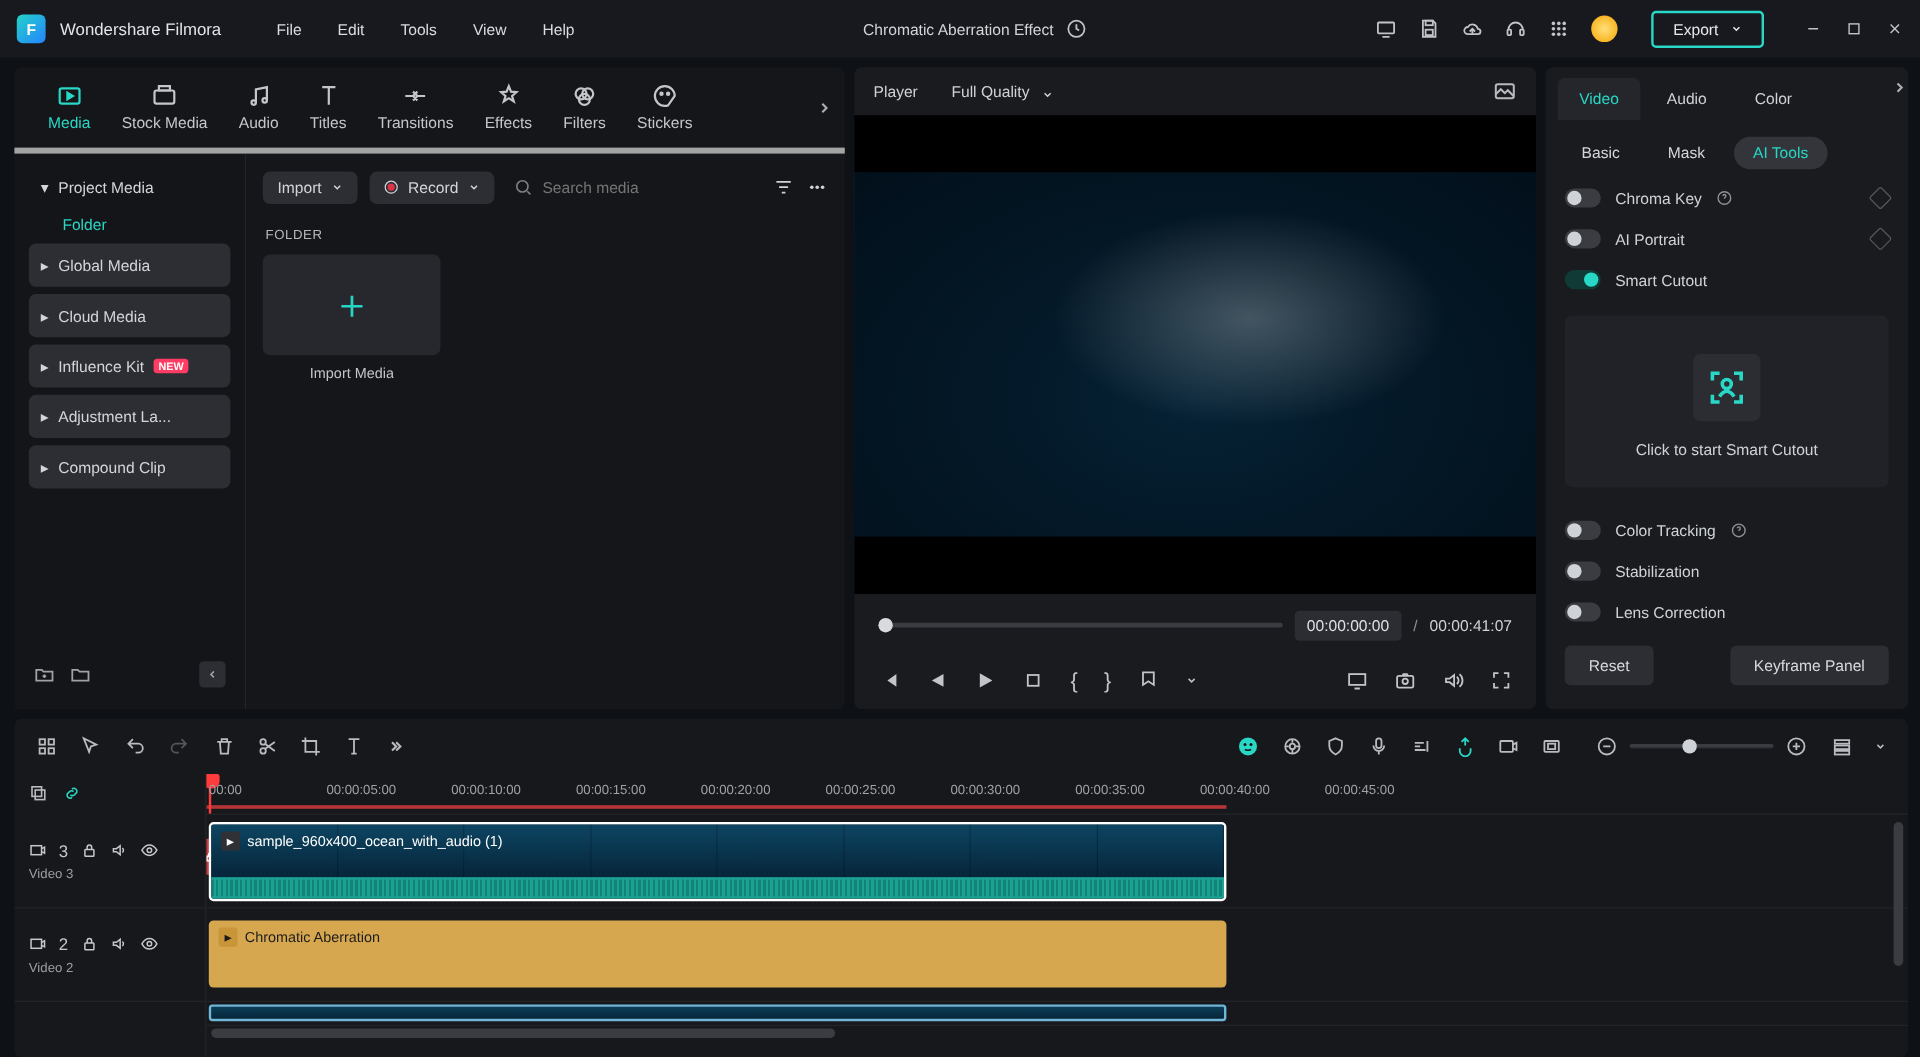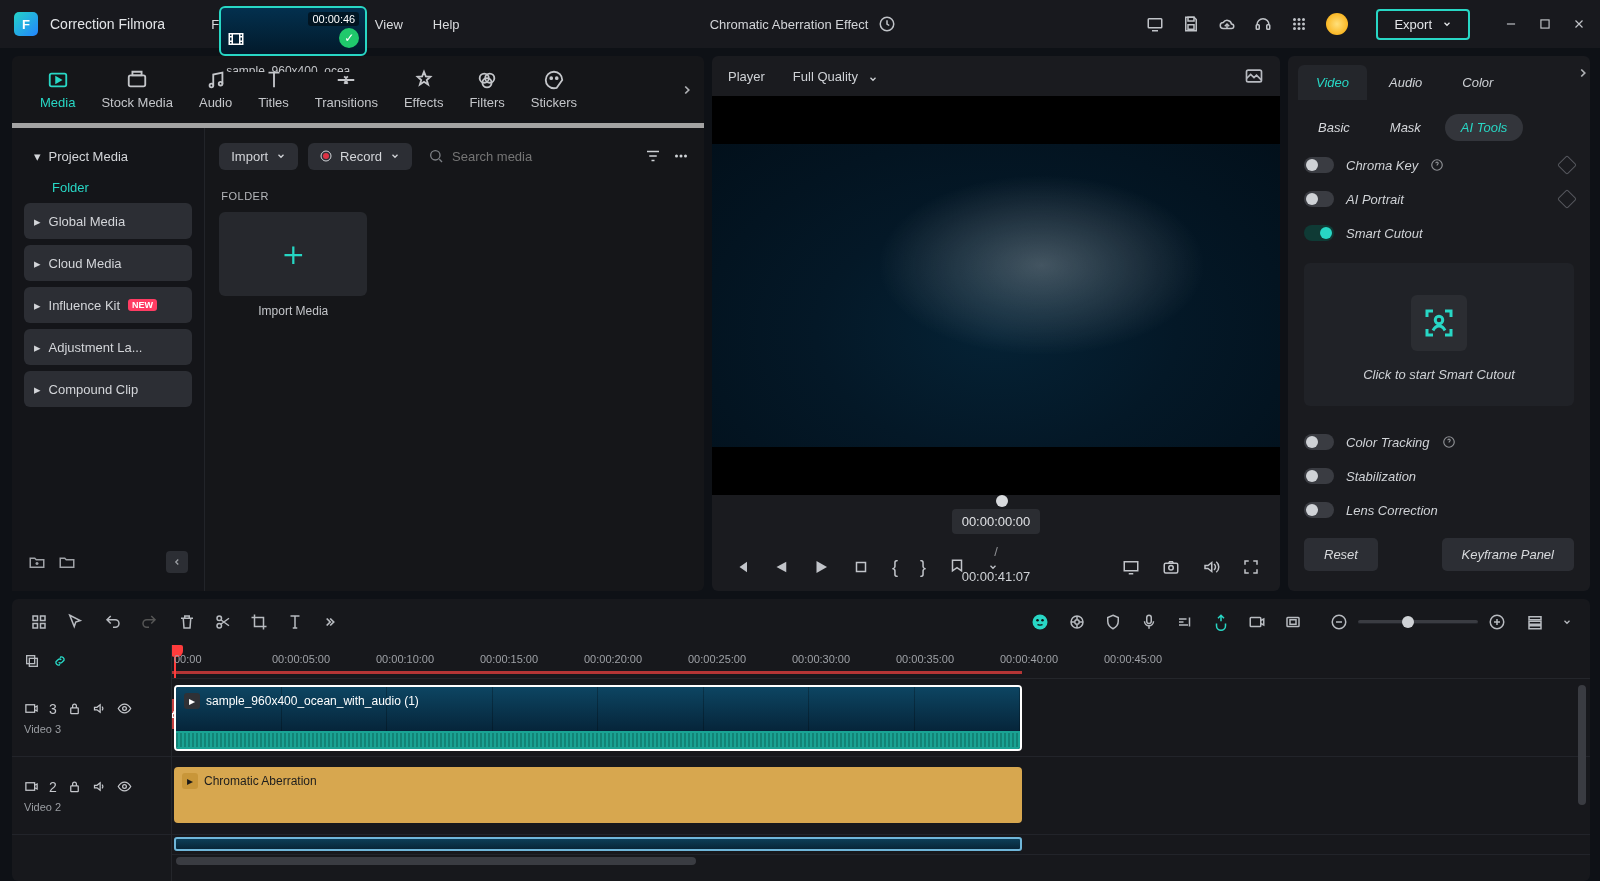--- a/index.html
+++ b/index.html
@@ -15,21 +15,21 @@
 .titleicons { display:flex; gap:18px; align-items:center; }
 .ti { width:18px; height:18px; color:#c0c3c8; position:relative; }
 .avatar { width:22px; height:22px; border-radius:50%; background: radial-gradient(circle,#ffe07a,#f7a500); }
 .export-btn { border:2px solid #28d7c5; border-radius:4px; padding:6px 16px; color:#e5e7ea; display:flex; align-items:center; gap:10px; margin-left:10px; }
 .winbtns { display:flex; gap:20px; margin-left:22px; color:#c0c3c8; }
 
 
 .main { display:flex; height: calc(881px - 48px - 290px); }
 .left { width: 692px; display:flex; flex-direction:column; background:#151619; margin:8px 0 0 12px; border-radius:6px; }
 .center { flex:1; margin:8px 0 0 8px; background:#1a1b1f; border-radius:6px; display:flex; flex-direction:column; }
-.right { width:302px; margin:8px 10px 0 8px; background:#1a1b1f; border-radius:6px; display:flex; flex-direction:column; position:relative;font-style:italic;}
+.right { width:302px; margin:8px 10px 0 8px; background:#1a1b1f; border-radius:6px; display:flex; flex-direction:column; position:relative;}
 
 
 .cat-tabs { height:72px; display:flex; align-items:center; gap:26px; padding:0 28px; border-bottom:5px solid #a3a3a3; position:relative;}
 .cat { display:flex; flex-direction:column; align-items:center; gap:4px; color:#c4c6ca; cursor:pointer; }
 .cat.active { color:#28d7c5; }
 .cat .ci { width:22px; height:22px; }
 .cat-next { position:absolute; right:10px; color:#aeb0b4; }
 
 
 .left-lower { flex:1; display:flex; }
@@ -61,21 +61,21 @@
 .player-head { height:40px; display:flex; align-items:center; padding:0 16px; gap:18px; }
 .quality { display:flex; align-items:flex-end; gap:10px; color:#cfd2d6; padding:4px 10px; border-radius:5px; }
 .snap { margin-left:auto; color:#b7bac0; }
 .viewport { flex:1; margin:0 0 4px 0; background:#000; display:flex; align-items:center; justify-content:center; }
 .ocean { width:100%; height:76%; background:
   radial-gradient(ellipse at 58% 40%, rgba(255,255,255,.25) 0%, rgba(255,255,255,0) 35%),
   radial-gradient(ellipse at 50% 62%, #052235 0%, #041827 45%, #02101b 100%),
   linear-gradient(180deg,#0b3a55,#031520);
   position:relative;
 }
-.transport { height:44px; display:flex; align-items:center; padding:0 20px; gap:10px;flex-direction:column; }
+.transport { height:44px; display:flex; align-items:center; padding:0 20px; gap:10px; }
 .seek { flex:1; height:4px; background:#3a3c42; border-radius:2px; position:relative; }
 .seek .knob { width:12px; height:12px; border-radius:50%; background:#d8dadd; position:absolute; left:0; top:-4px; }
 .timebox { background:#2b2d32; padding:5px 10px; border-radius:4px; color:#e0e2e5; font-variant-numeric: tabular-nums; }
 .controls { height:48px; display:flex; align-items:center; gap:22px; padding:0 20px; color:#c1c4c9; }
 .controls .sp { flex:1; }
 
 
 .rtabs { display:flex; height:44px; align-items:flex-end; padding:0 10px; gap:4px; position:relative;}
 .rtab { padding:10px 18px; color:#cfd2d6; border-radius:6px 6px 0 0; cursor:pointer; }
 .rtab.active { background:#24262b; color:#28d7c5; }
@@ -135,21 +135,21 @@
 .lockmark{ position:absolute; left:-4px; top:20px; width:14px; height:30px; background:#c43f3f; border-radius:2px 6px 6px 2px; display:flex;align-items:center;justify-content:center;color:#fff;}
 
 svg{display:block}
 .q{color:#8e9094;}
 </style>
 </head>
 <body>
 
 <div class="titlebar">
   <div class="logo">F</div>
-  <div class="app-name">Correction Filmora</div>
+  <div class="app-name">Wondershare Filmora</div>
   <div class="menus">
     <span>File</span>
     <span>Edit</span>
     <span>Tools</span>
     <span>View</span>
     <span>Help</span>
   </div>
   <div class="doc-title">
     <span>Chromatic Aberration Effect</span>
     <svg class="ti" viewBox="0 0 24 24" fill="none" stroke="currentColor" stroke-width="2">
@@ -351,31 +351,20 @@
             </svg>
         </div>
         <div class="folder-label">FOLDER</div>
         <div class="thumbs">
           <div class="thumb import">
             <div class="box">
                 <div class="plus">＋</div>
               </div>
             <div class="cap">Import Media</div>
           </div>
-          <div class="thumb clip">
-            <div class="box">
-              <div class="dur">00:00:46</div>
-              <svg class="filmic" viewBox="0 0 24 24" fill="none" stroke="currentColor" stroke-width="2">
-                  <rect x="3" y="5" width="18" height="14"></rect>
-                  <path d="M7 5v14M17 5v14M3 9h4M3 15h4M17 9h4M17 15h4"></path>
-                </svg>
-              <div class="check">✓</div>
-            </div>
-            <div class="cap">sample_960x400_ocea...</div>
-          </div>
         </div>
       </div>
     </div>
   </div>
 
   <div class="center">
     <div class="player-head">
       <span>Player</span>
       <div class="quality">
         <span>Full Quality</span>

